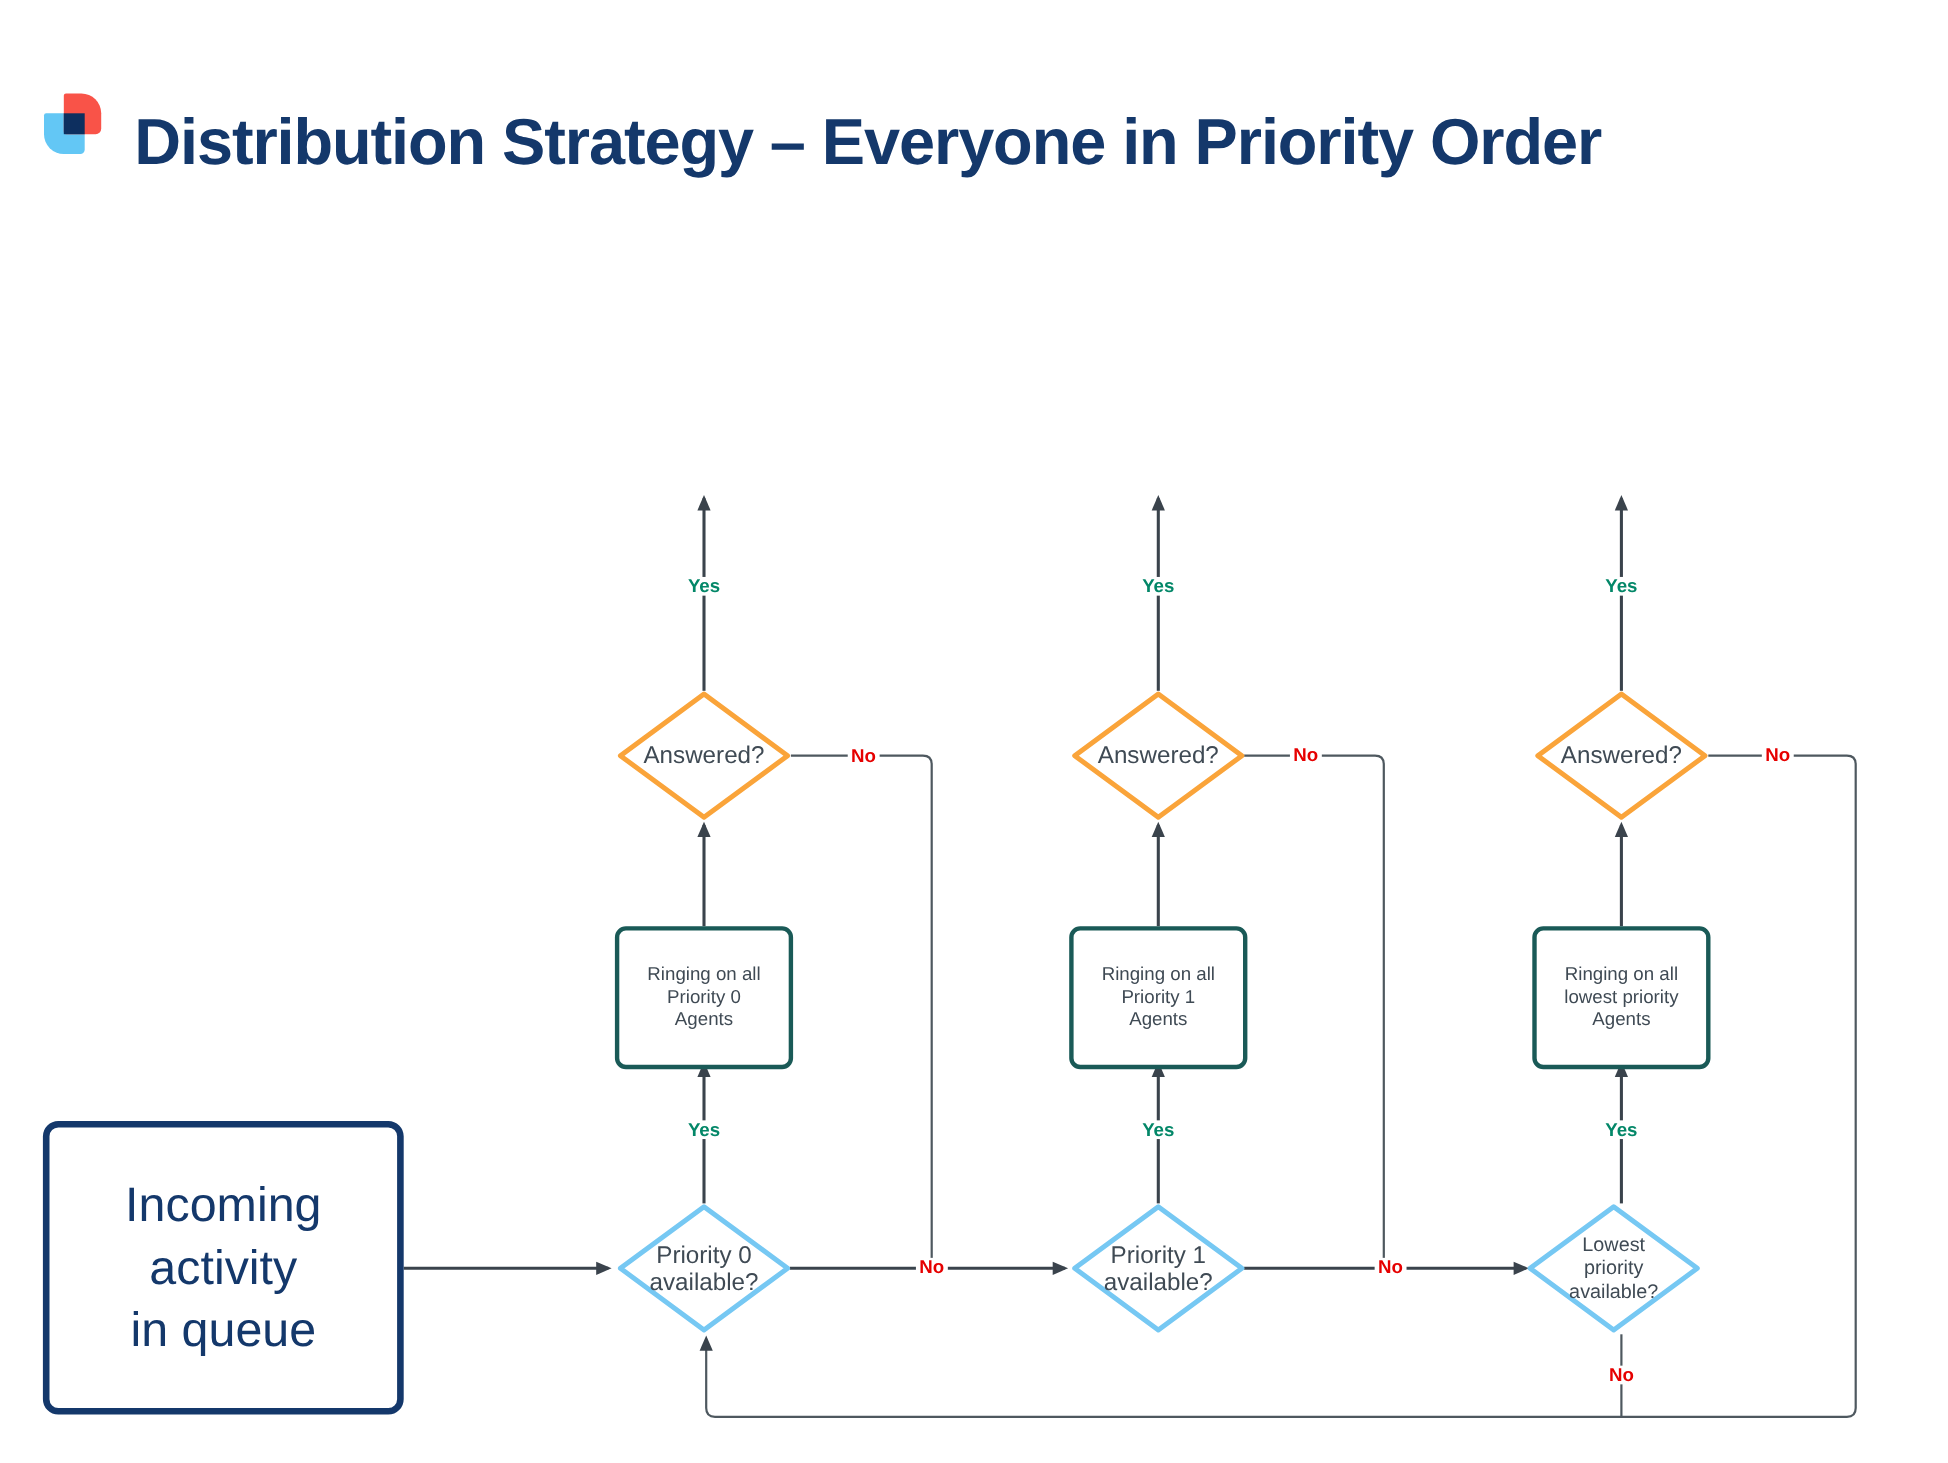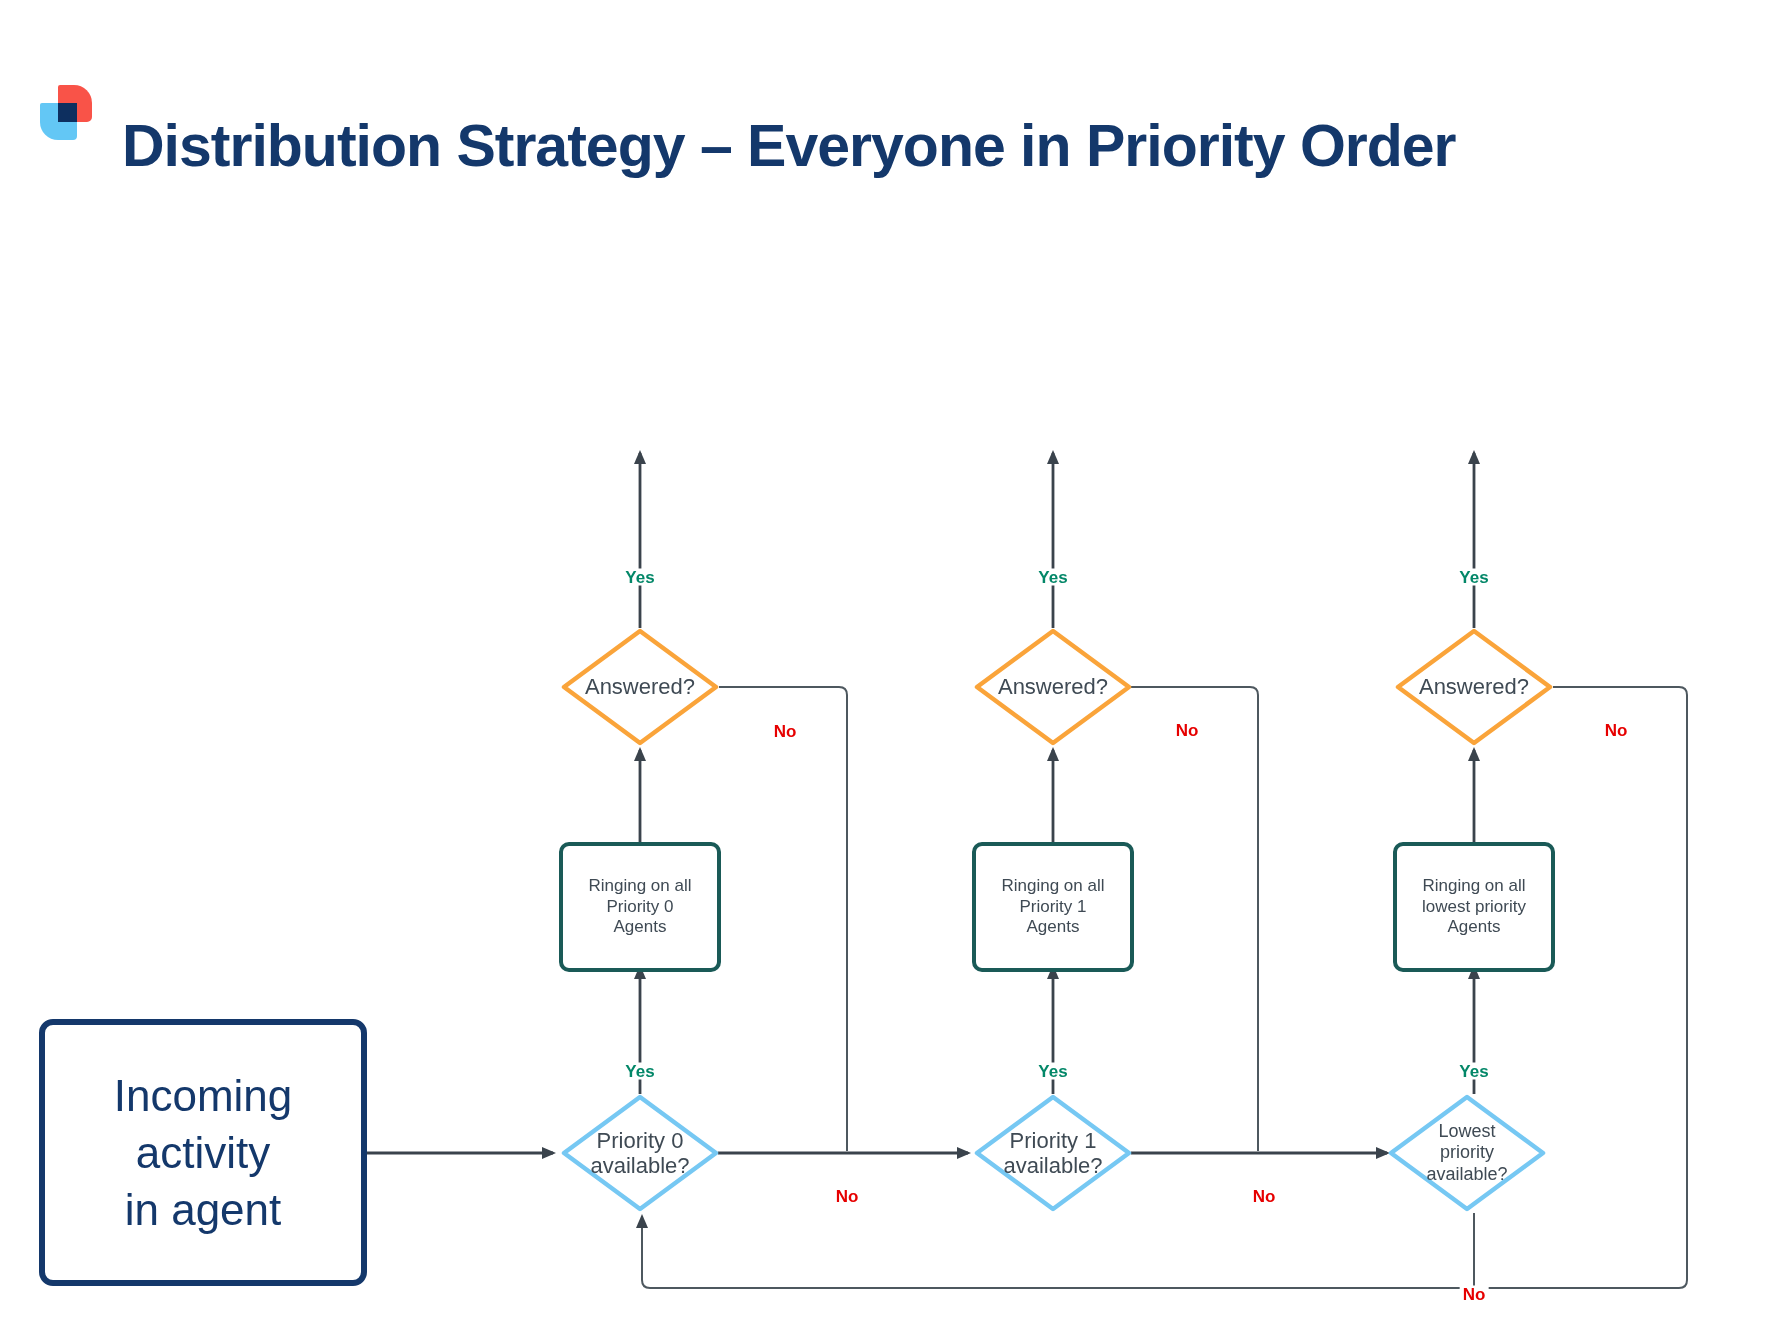--- a/index.html
+++ b/index.html
@@ -10,21 +10,21 @@
   html,body{margin:0;padding:0;background:#fff;}
   #stage{position:relative;width:1771px;height:1330px;background:#fff;overflow:hidden;
          font-family:"Liberation Sans", sans-serif;}
   
   .logo{position:absolute;left:37px;top:85px;width:66px;height:60px;}
   .logo .red{position:absolute;left:21px;top:0;width:34px;height:37px;background:var(--logo-red);
              border-radius:2px 18px 5px 2px;}
   .logo .blue{position:absolute;left:3px;top:18px;width:37px;height:37px;background:var(--logo-blue);
              border-radius:2px 2px 4px 18px;}
   .logo .navy{position:absolute;left:21px;top:18px;width:19px;height:19px;background:var(--logo-navy);}
-  .page-title{position:absolute;left:122px;top:112px;font-size:59px;font-weight:700;
+  .page-title{position:absolute;left:122px;top:95px;font-size:59px;font-weight:700;
               letter-spacing:-1px;color:var(--navy);white-space:nowrap;}
   
   svg.wires{position:absolute;left:0;top:0;}
   .arrow{stroke:var(--line);stroke-width:2.8;fill:none;}
   .route{stroke:var(--route);stroke-width:2;fill:none;}
   
   .box{position:absolute;box-sizing:border-box;background:#fff;display:flex;
        align-items:center;justify-content:center;text-align:center;}
   .call-box{left:506px;top:322px;width:1225px;height:124px;border:5px solid var(--navy);
             border-radius:12px;font-size:37px;color:var(--navy);}
@@ -38,21 +38,21 @@
   .diamond polygon{fill:#fff;stroke-width:4.5;stroke-linejoin:round;}
   .diamond.answered polygon{stroke:var(--orange);}
   .diamond.available polygon{stroke:var(--light-blue);}
   .diamond .node-label{position:absolute;inset:0;display:flex;align-items:center;justify-content:center;
        text-align:center;font-size:22px;color:var(--slate);line-height:1.15;white-space:pre-line;}
   .diamond .small{font-size:18px;line-height:1.2;}
   .an1{left:561px;top:628px;} .an2{left:974px;top:628px;} .an3{left:1395px;top:628px;}
   .av1{left:561px;top:1094px;} .av2{left:974px;top:1094px;} .av3{left:1388px;top:1094px;}
   
   .wire-label{position:absolute;transform:translate(-50%,-50%);font-size:17px;font-weight:700;
-       background:#fff;padding:0 3px;line-height:1;margin-top:44px;}
+       background:#fff;padding:0 3px;line-height:1;}
   .yes{color:var(--green);} .no{color:var(--red);}
 </style>
 </head>
 <body>
 
 <div id="stage">
 
   <div class="logo">
     <div class="blue"></div>
     <div class="red"></div>
@@ -86,21 +86,21 @@
 
     <path class="route" d="M719 687 L839 687 Q847 687 847 695 L847 1151"></path>
     <path class="route" d="M1131 687 L1250 687 Q1258 687 1258 695 L1258 1151"></path>
     <path class="route" d="M1553 687 L1679 687 Q1687 687 1687 695 L1687 1280 Q1687 1288 1679 1288 L650 1288 Q642 1288 642 1280 L642 1217" marker-end="url(#arrow)"></path>
     <path class="route" d="M1474 1213 L1474 1288"></path>
   </svg>
 
 
   <div class="box incoming-box">Incoming
 activity
-in agent</div>
+in queue</div>
 
   <div class="box ringing-box rb1">Ringing on all
 Priority 0
 Agents</div>
   <div class="box ringing-box rb2">Ringing on all
 Priority 1
 Agents</div>
   <div class="box ringing-box rb3">Ringing on all
 lowest priority
 Agents</div>

